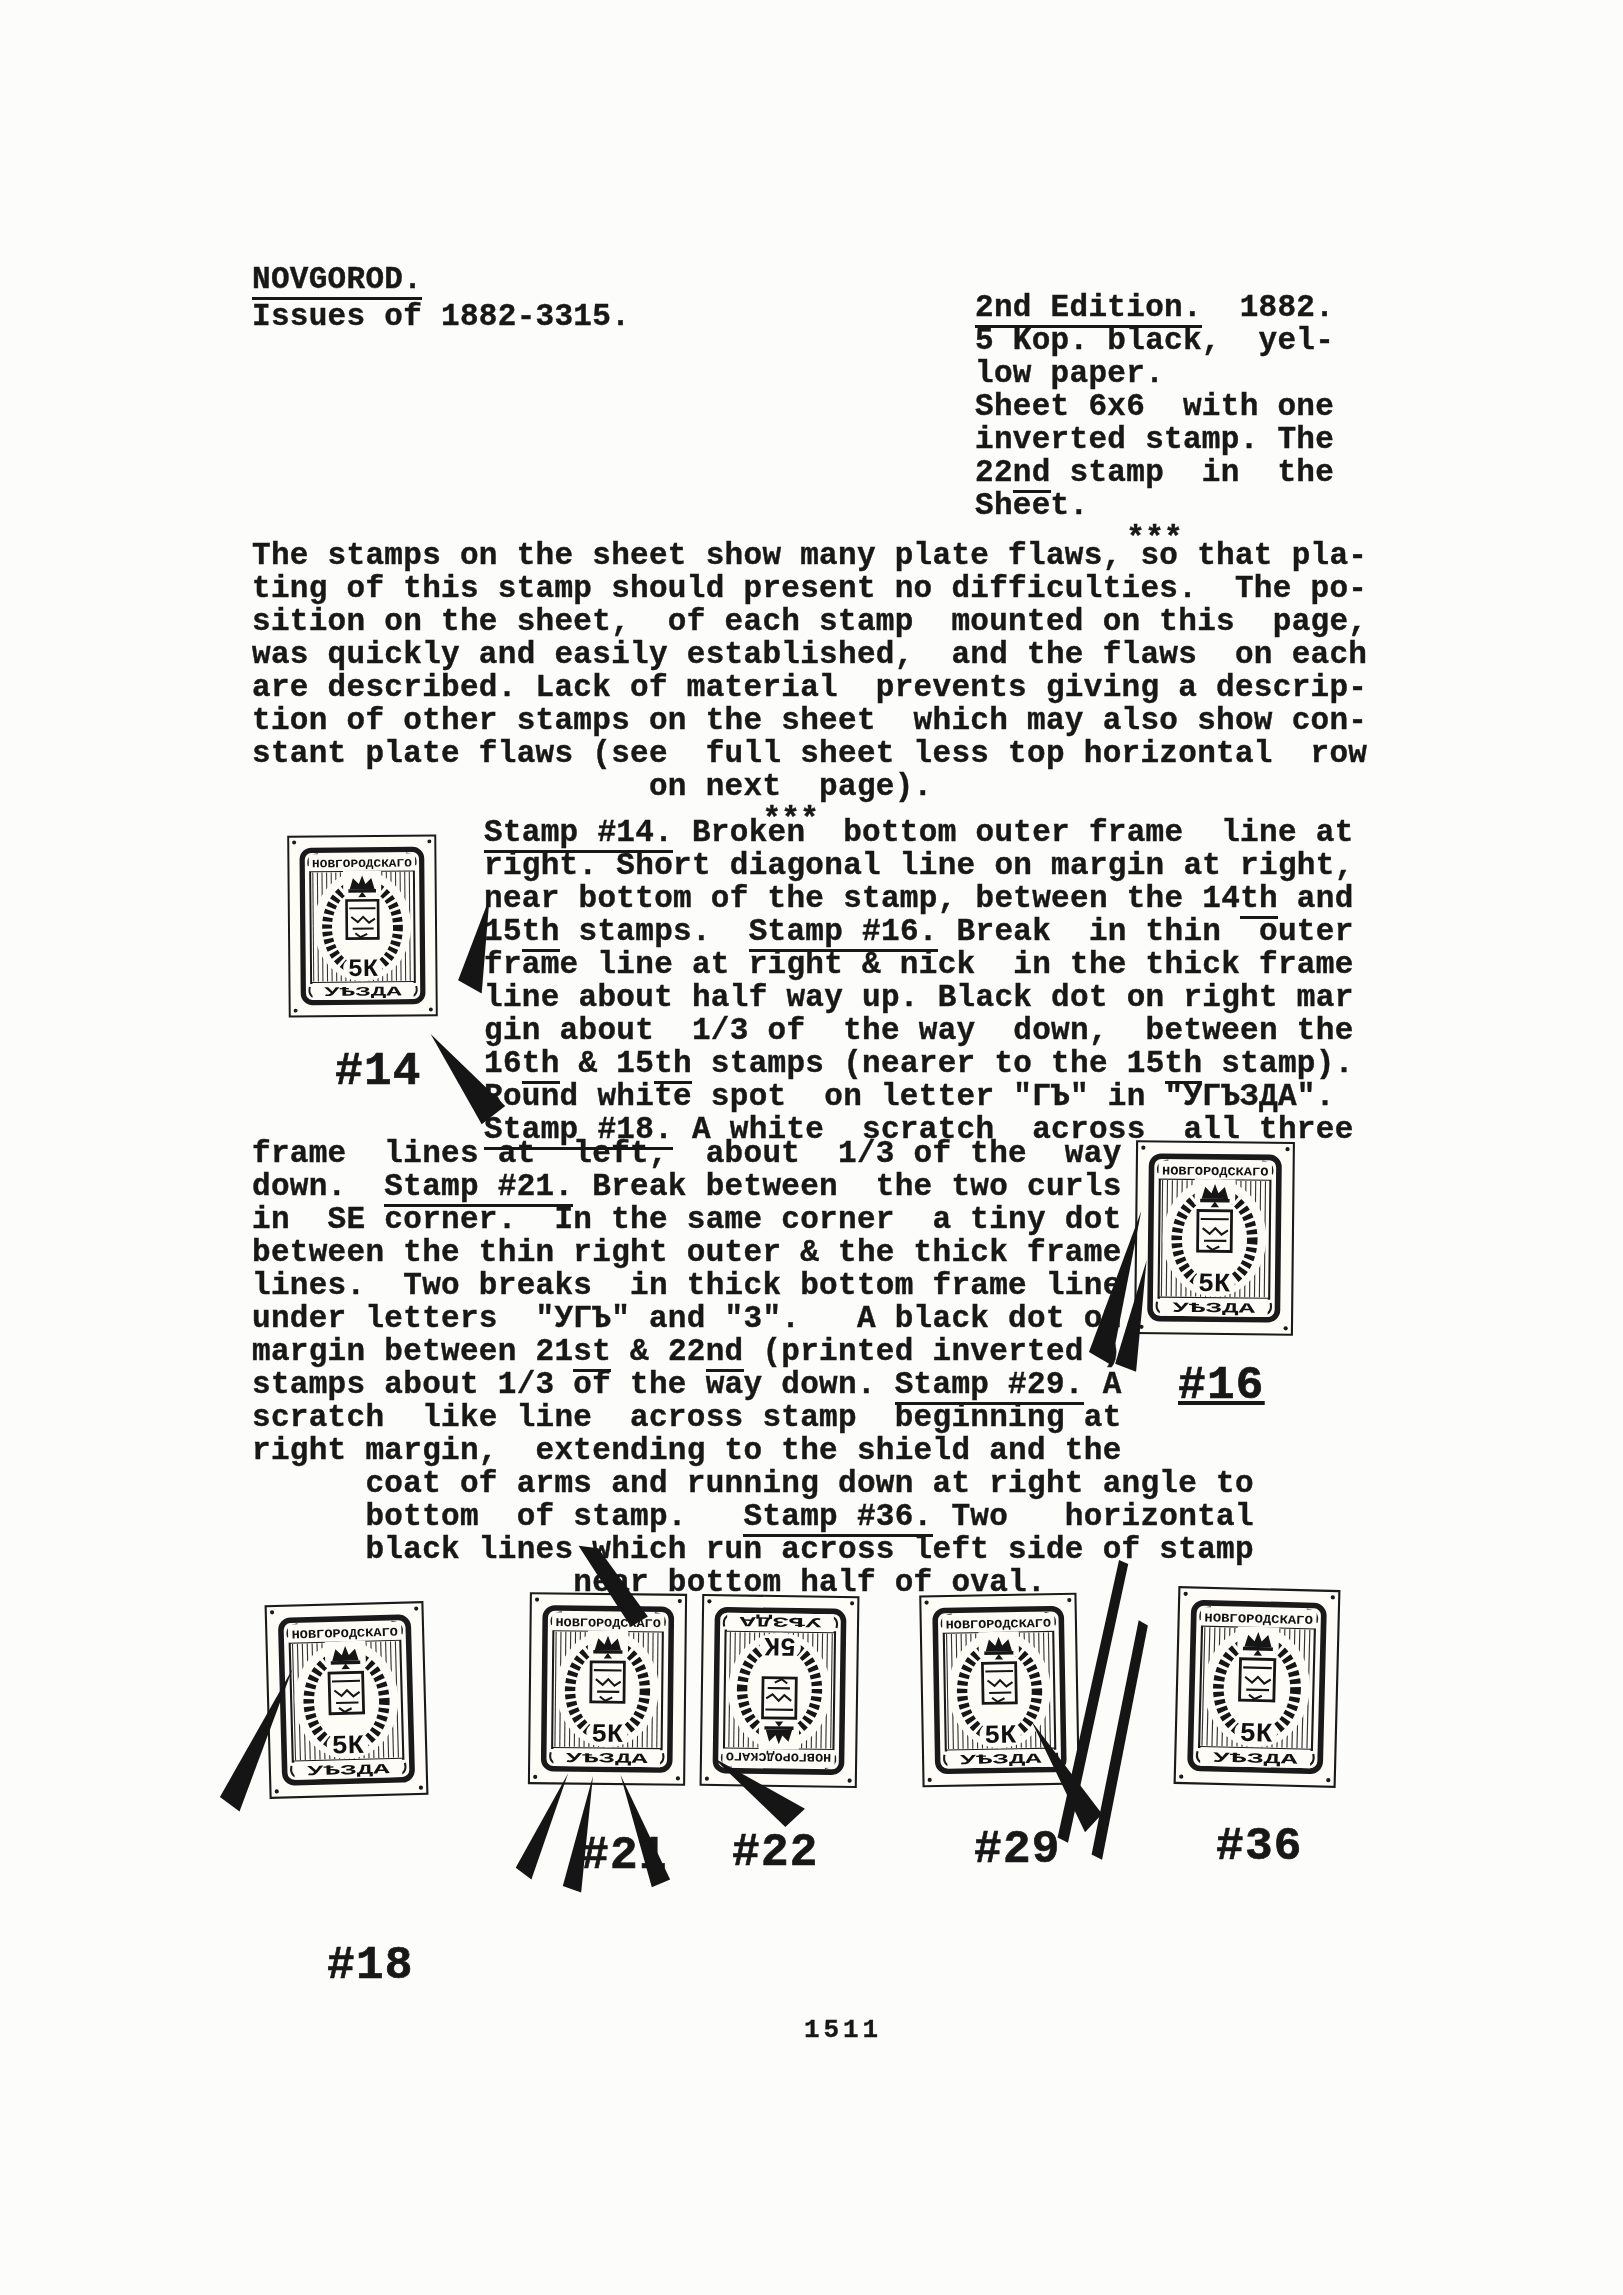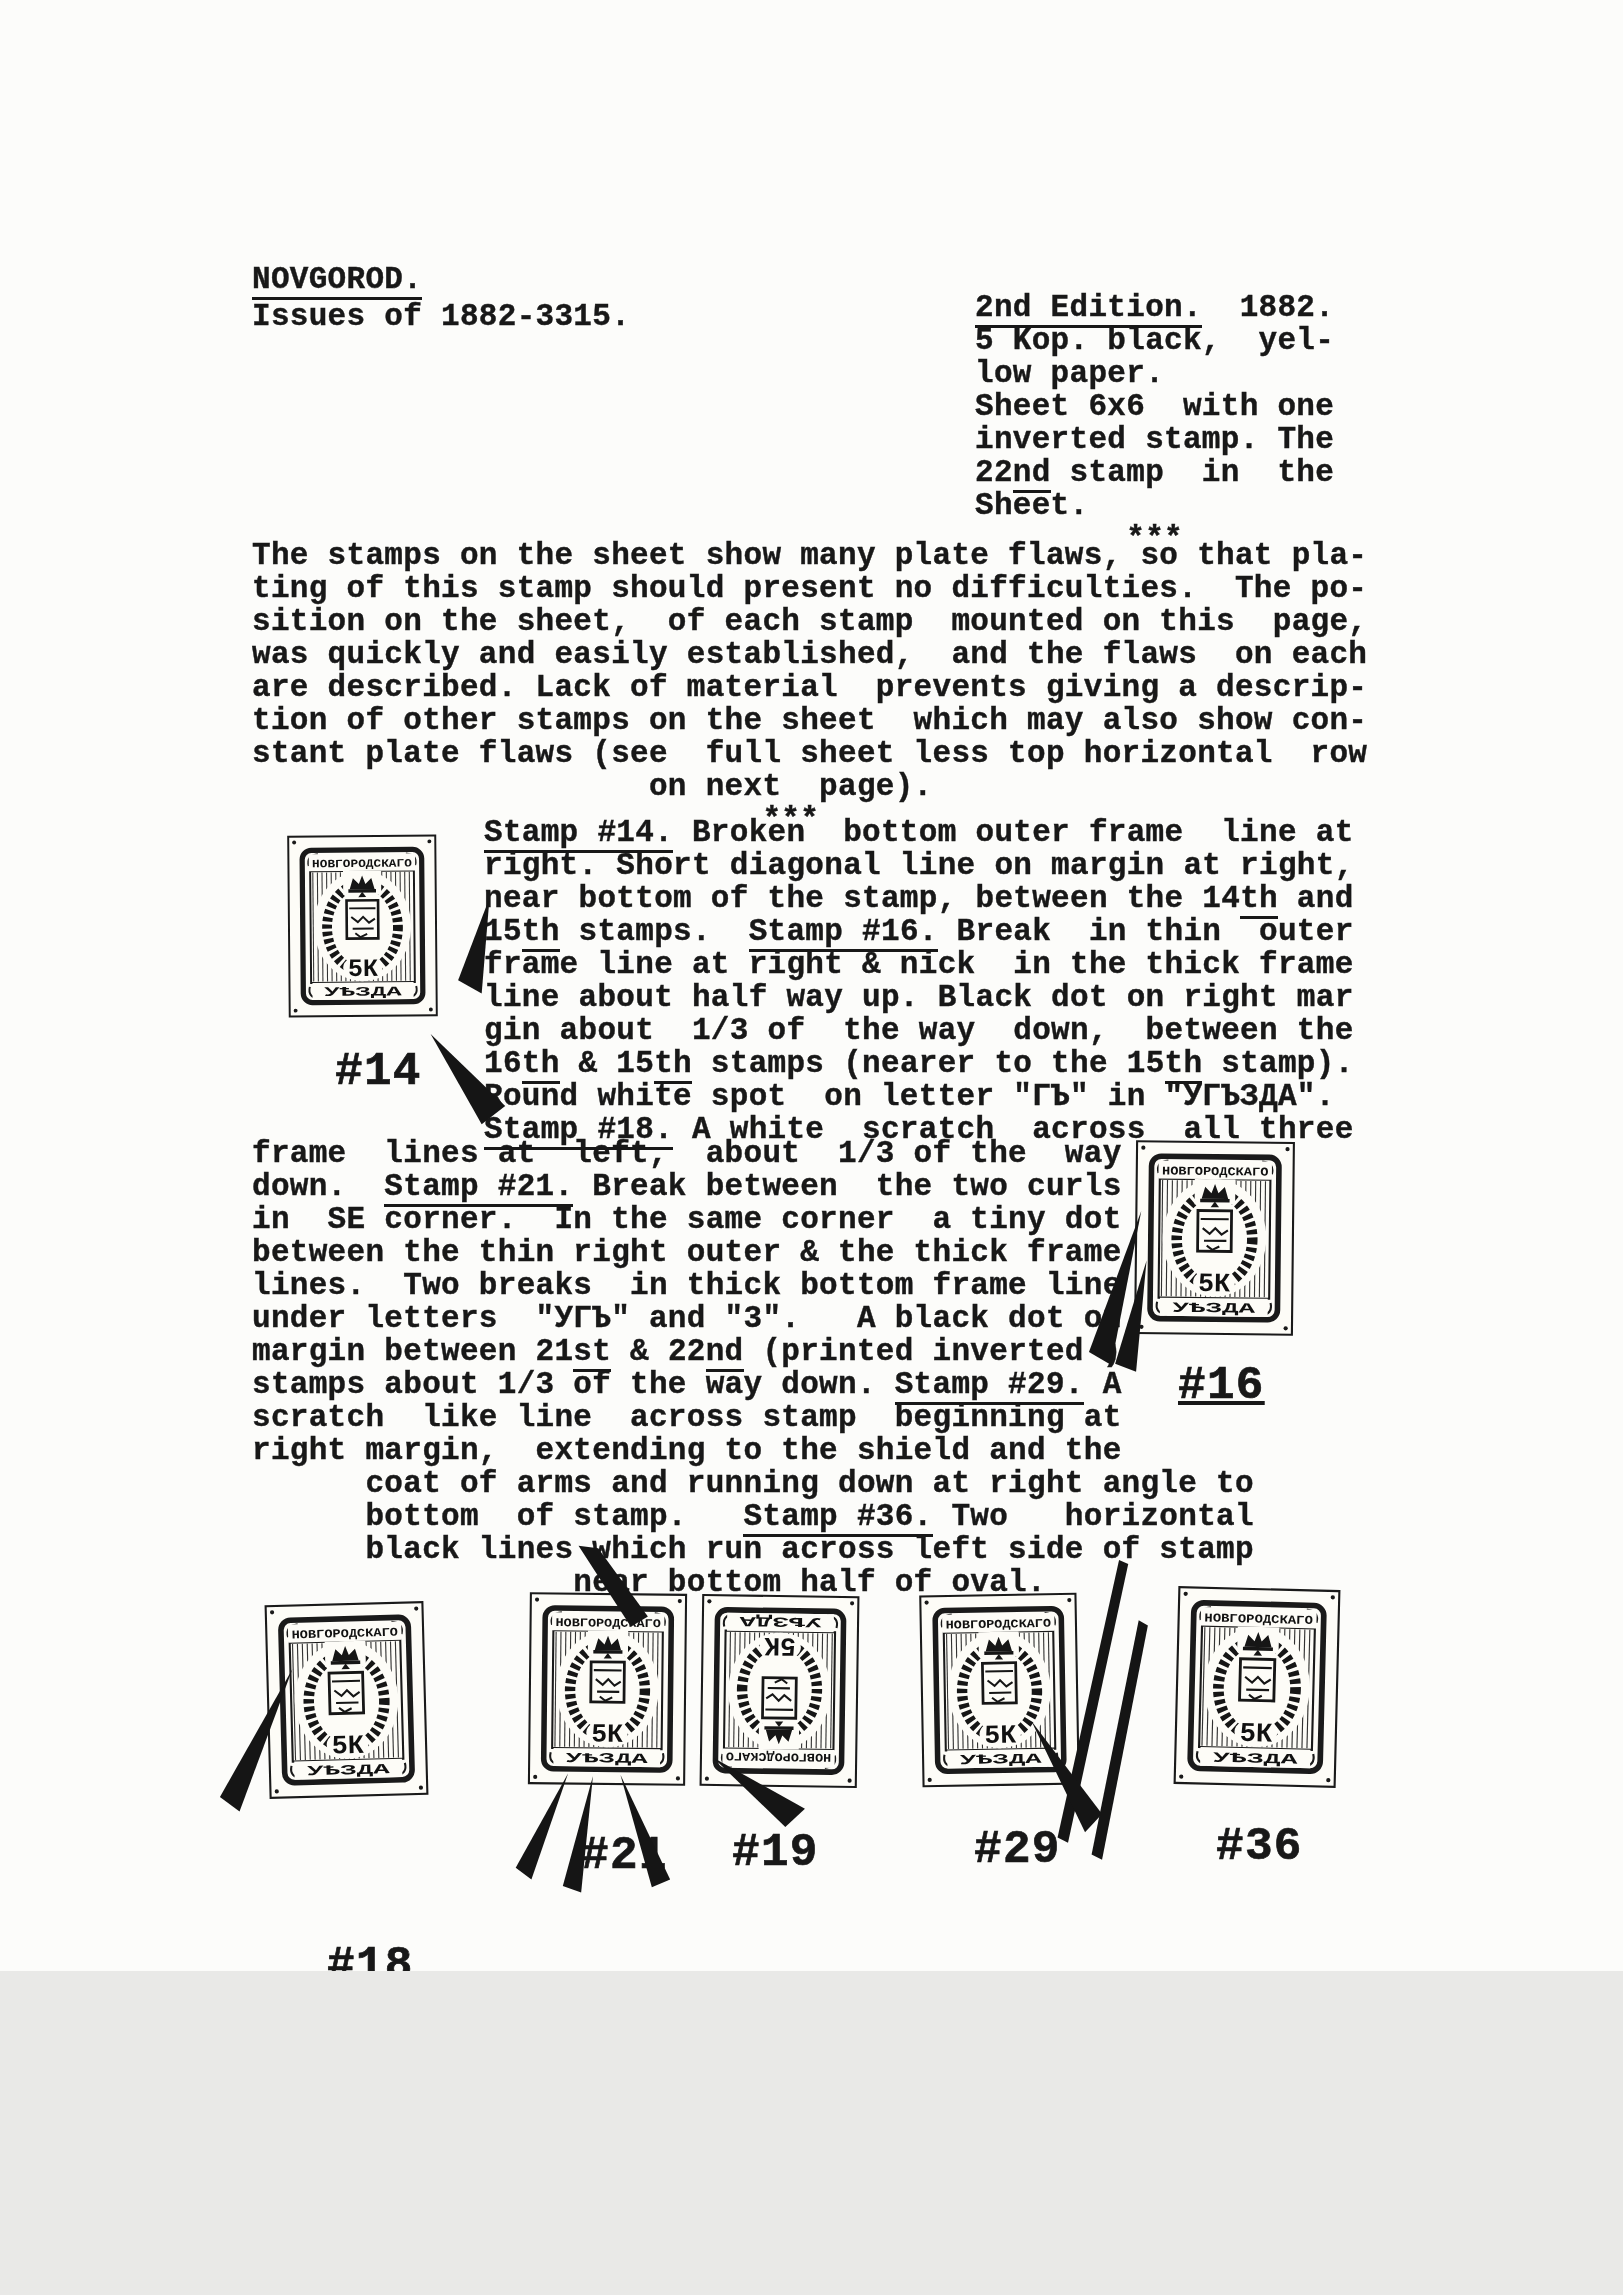--- a/index.html
+++ b/index.html
@@ -1,18 +1,18 @@
 <!DOCTYPE html>
 <html style="font-size:10.5px"><head>
 <meta charset="utf-8">
 <style>
   * { margin:0; padding:0; box-sizing:border-box; }
   html,body { background:#e9e9e7; }
   #page {
-    position:relative; width:1623px; height:1971px;
+    position:relative; width:1623px; height:2295px;
     background:#fcfcfa; overflow:hidden;
     font-family:"Liberation Mono","DejaVu Sans Mono",monospace;
     font-weight:700; color:#181818;
   }
   .tw {
     position:absolute; font-size:31px; line-height:33px;
     letter-spacing:0.3px; white-space:pre;
     -webkit-text-stroke:0.4px #181818;
   }
   .tw-h { line-height:37px; }
@@ -121,21 +121,21 @@
     </svg>
   <svg class="stamp" style="left:914px; top:1593px; width:171px; height:194px; transform:rotate(-1deg);" viewBox="0 0 230 280">
       <use href="#stamp-art"></use>
     </svg>
   <svg class="stamp" style="left:1170px; top:1587px; width:174px; height:200px; transform:rotate(1.4deg);" viewBox="0 0 230 280">
       <use href="#stamp-art"></use>
     </svg>
 
   <div class="figlabel" style="left:327px;  top:1940px;">#18</div>
   <div class="figlabel" style="left:581px;  top:1830px;">#21</div>
-  <div class="figlabel" style="left:732px; top:1827px;">#19</div>
+  <div class="figlabel" style="left:732px; top:1827px;">#22</div>
   <div class="figlabel" style="left:974px; top:1824px;">#29</div>
   <div class="figlabel" style="left:1216px; top:1821px;">#36</div>
 
   <svg id="marks" width="1623" height="2295" viewBox="0 0 2480 3507">
     <g fill="#151515">
       <polygon points="748,1372 700,1498 736,1518"></polygon>
       <polygon points="658,1580 736,1718 772,1690"></polygon>
       <polygon points="1744,1850 1664,2066 1698,2086"></polygon>
       <polygon points="1752,1926 1704,2084 1736,2096"></polygon>
       <polygon points="447,2550 336,2746 366,2768"></polygon>

